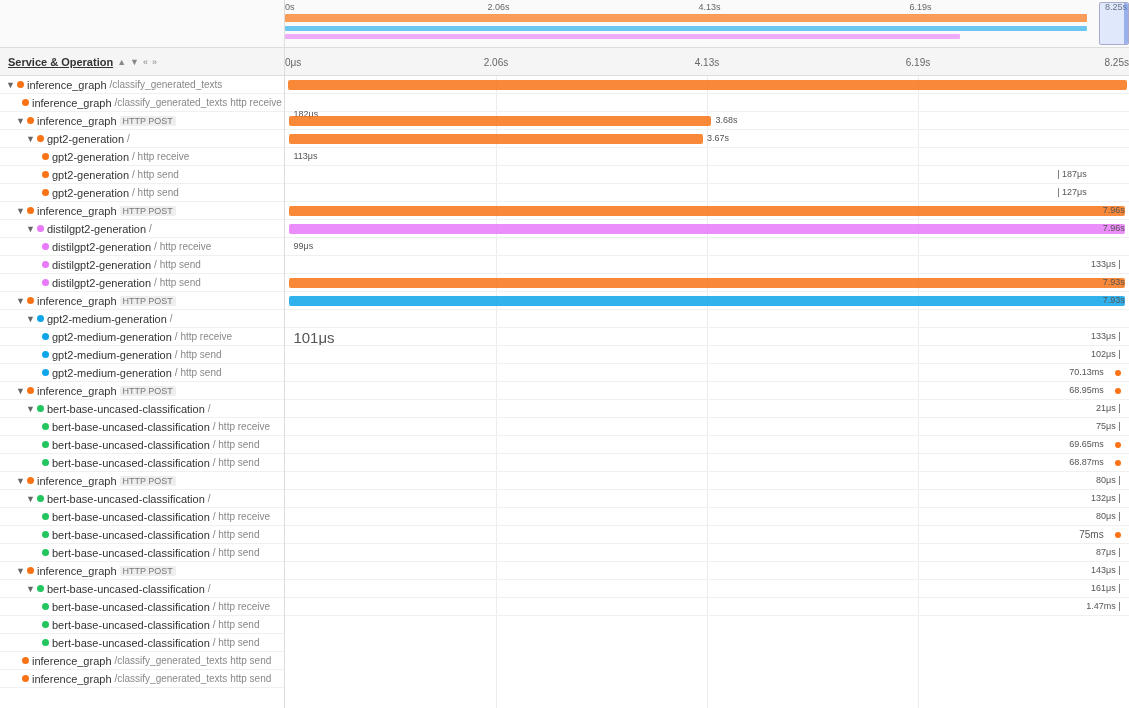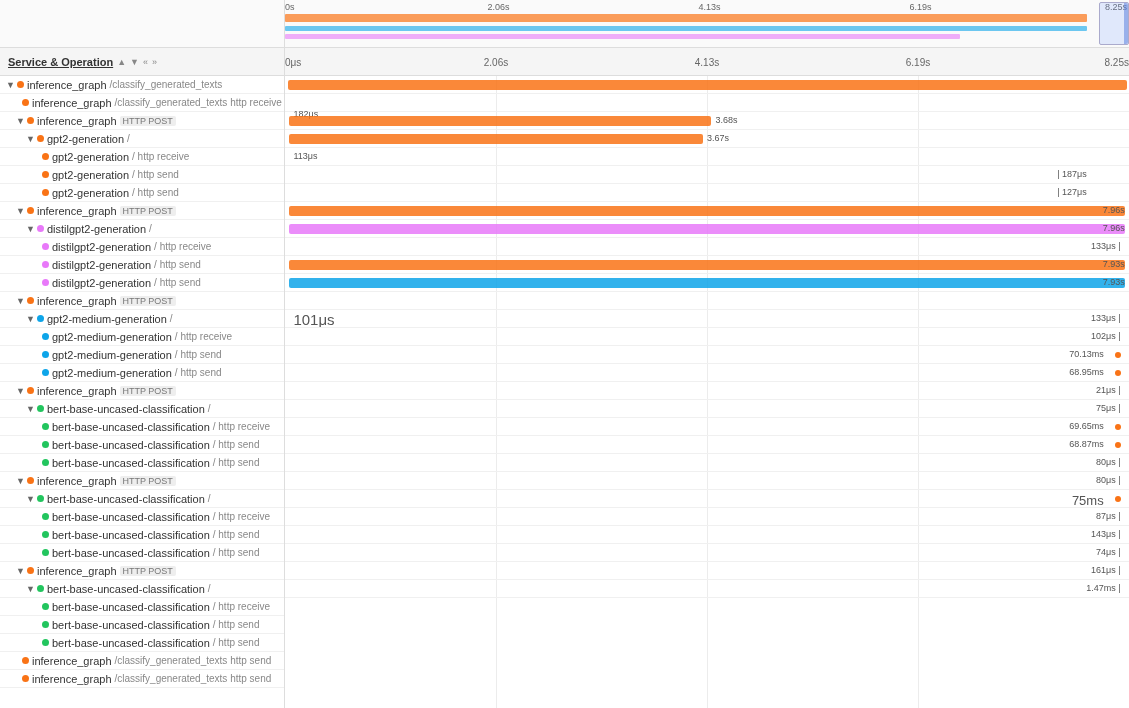--- a/index.html
+++ b/index.html
@@ -312,20 +312,23 @@
       <div style="height:18px;position:relative;border-bottom:1px solid #f0f0f0;">
         <div style="position:absolute;left:0.5%;top:4px;width:99%;height:10px;background:#f97316;border-radius:2px;opacity:0.85;cursor:pointer;"></div>
         <span style="position:absolute;right:0.5%;top:3px;font-size:9px;color:#555;">7.96s</span>
       </div>
 
       <div style="height:18px;position:relative;border-bottom:1px solid #f0f0f0;">
         <div style="position:absolute;left:0.5%;top:4px;width:99%;height:10px;background:#e879f9;border-radius:2px;opacity:0.85;cursor:pointer;"></div>
         <span style="position:absolute;right:0.5%;top:3px;font-size:9px;color:#555;">7.96s</span>
       </div>
 
+      <div style="height:18px;position:relative;border-bottom:1px solid #f0f0f0;">
+        <span style="position:absolute;left:1%;top:3px;font-size:9px;color:#555;">99μs</span>
+      </div>
 
       <div style="height:18px;position:relative;border-bottom:1px solid #f0f0f0;">
         <span style="position:absolute;right:1%;top:3px;font-size:9px;color:#555;">133μs |</span>
       </div>
 
 
       <div style="height:18px;position:relative;border-bottom:1px solid #f0f0f0;">
         <div style="position:absolute;left:0.5%;top:4px;width:99%;height:10px;background:#f97316;border-radius:2px;opacity:0.85;cursor:pointer;"></div>
         <span style="position:absolute;right:0.5%;top:3px;font-size:9px;color:#555;">7.93s</span>
       </div>
@@ -373,42 +376,42 @@
 
       <div style="height:18px;position:relative;border-bottom:1px solid #f0f0f0;">
         <span style="position:absolute;right:3%;top:3px;font-size:9px;color:#555;">68.87ms</span>
         <span style="position:absolute;right:1%;top:6px;width:6px;height:6px;border-radius:50%;background:#f97316;display:inline-block;"></span>
       </div>
 
       <div style="height:18px;position:relative;border-bottom:1px solid #f0f0f0;">
         <span style="position:absolute;right:1%;top:3px;font-size:9px;color:#555;">80μs |</span>
       </div>
 
+      <div style="height:18px;position:relative;border-bottom:1px solid #f0f0f0;">
+        <span style="position:absolute;right:1%;top:3px;font-size:9px;color:#555;">132μs |</span>
+      </div>
 
       <div style="height:18px;position:relative;border-bottom:1px solid #f0f0f0;">
         <span style="position:absolute;right:1%;top:3px;font-size:9px;color:#555;">80μs |</span>
       </div>
 
       <div style="height:18px;position:relative;border-bottom:1px solid #f0f0f0;">
-        <span style="position:absolute;right:3%;top:3px;font-size:13px;color:#555;">75ms</span>
+        <span style="position:absolute;right:3%;top:3px;font-size:10px;color:#555;">75ms</span>
         <span style="position:absolute;right:1%;top:6px;width:6px;height:6px;border-radius:50%;background:#f97316;display:inline-block;"></span>
       </div>
 
 
       <div style="height:18px;position:relative;border-bottom:1px solid #f0f0f0;">
         <span style="position:absolute;right:1%;top:3px;font-size:9px;color:#555;">87μs |</span>
       </div>
 
       <div style="height:18px;position:relative;border-bottom:1px solid #f0f0f0;">
         <span style="position:absolute;right:1%;top:3px;font-size:9px;color:#555;">143μs |</span>
       </div>
 
-      <div style="height:18px;position:relative;border-bottom:1px solid #f0f0f0;">
-        <span style="position:absolute;right:1%;top:3px;font-size:9px;color:#555;">74μs |</span>
-      </div>
 
       <div style="height:18px;position:relative;border-bottom:1px solid #f0f0f0;">
         <span style="position:absolute;right:1%;top:3px;font-size:9px;color:#555;">161μs |</span>
       </div>
 
       <div style="height:18px;position:relative;border-bottom:1px solid #f0f0f0;">
         <span style="position:absolute;right:1%;top:3px;font-size:9px;color:#555;">1.47ms |</span>
       </div>
     </div>
   </div>

